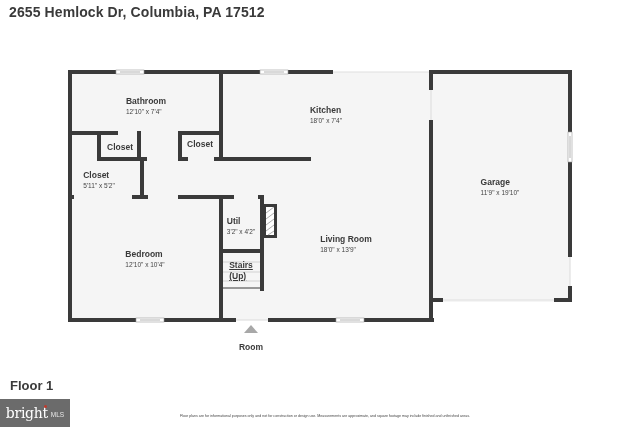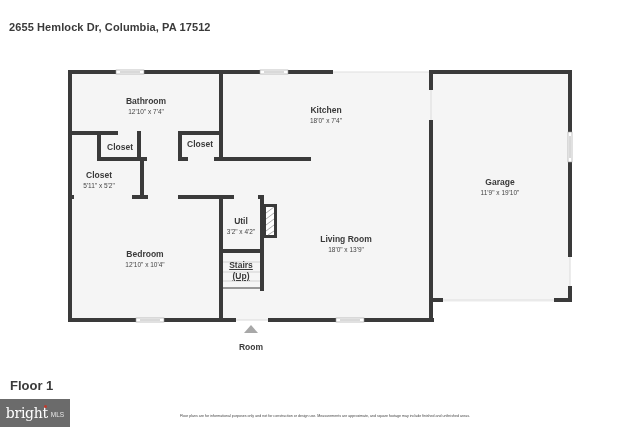--- a/index.html
+++ b/index.html
@@ -1,26 +1,26 @@
 <!DOCTYPE html>
 <html><head>
 <meta charset="utf-8">
 <style>
   html, body { margin: 0; padding: 0; }
   body {
     width: 640px; height: 427px; background: #ffffff; position: relative; overflow: hidden;
     font-family: "Liberation Sans", "DejaVu Sans", sans-serif; color: #333333;
   }
   .address {
-    position: absolute; left: 9px; top: 21px; font-size: 11px; font-weight: bold; color: #3a3a3a;
+    position: absolute; left: 9px; top: 4px; font-size: 14px; font-weight: bold; color: #3a3a3a;
     letter-spacing: 0.1px;
   }
   svg.plan { position: absolute; left: 0; top: 0; }
   .room-label {
-    position: absolute; text-align: center; transform: translateX(-50%);
+    position: absolute; text-align: left; transform: translateX(-50%);
     white-space: nowrap; color: #3a3a3a;
   }
   .room-name { font-size: 8.5px; font-weight: bold; display: block; line-height: 11px; }
   .room-dims { font-size: 6.5px; display: block; line-height: 9px; color: #444; }
   .floor-label { position: absolute; left: 10px; top: 378px; font-size: 13px; font-weight: bold; color: #3a3a3a; }
   .entry-label { position: absolute; left: 251px; top: 342px; transform: translateX(-50%); font-size: 8.5px; font-weight: bold; color: #3a3a3a; }
   .logo {
     position: absolute; left: 0; top: 399px; width: 70px; height: 28px; background: #6b6b6b;
     display: flex; align-items: center; justify-content: center; gap: 3px;
   }

